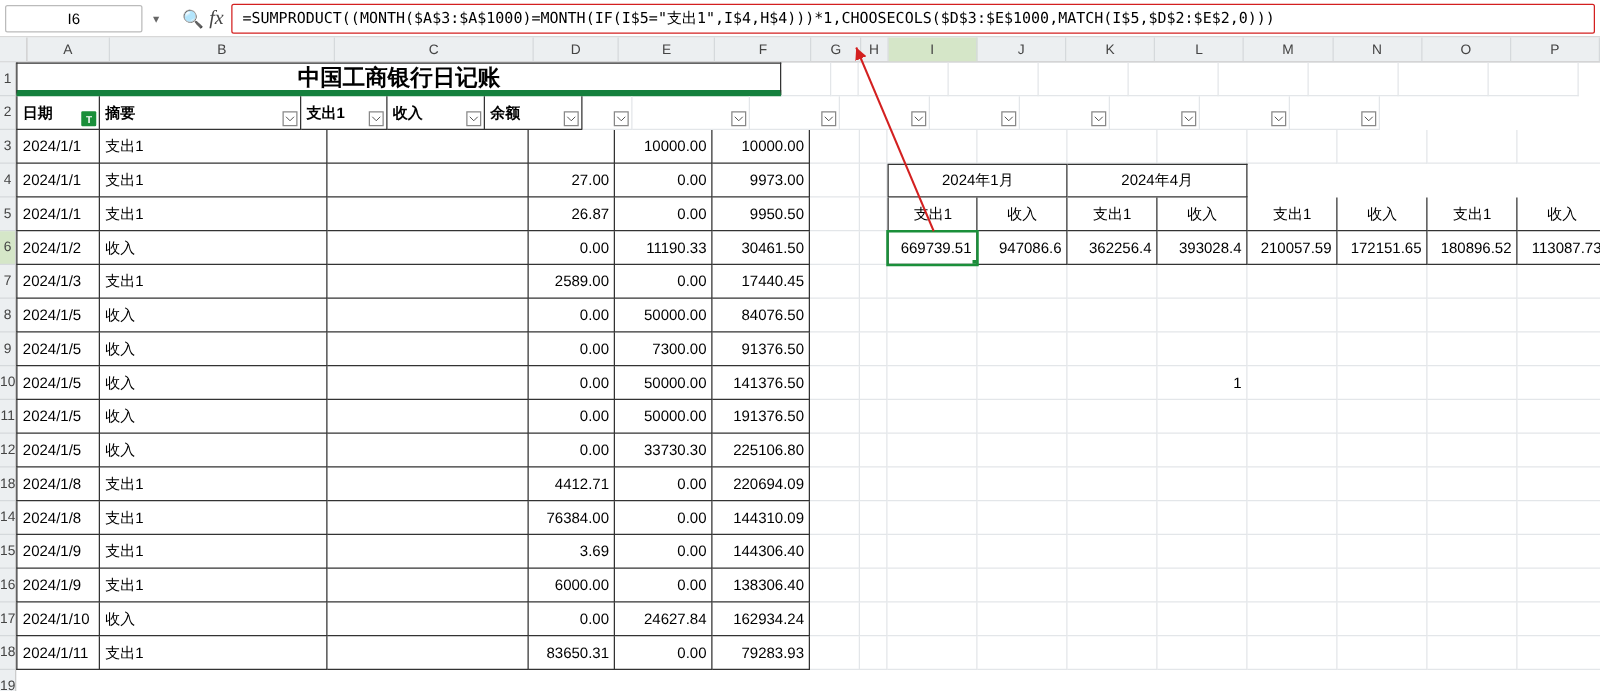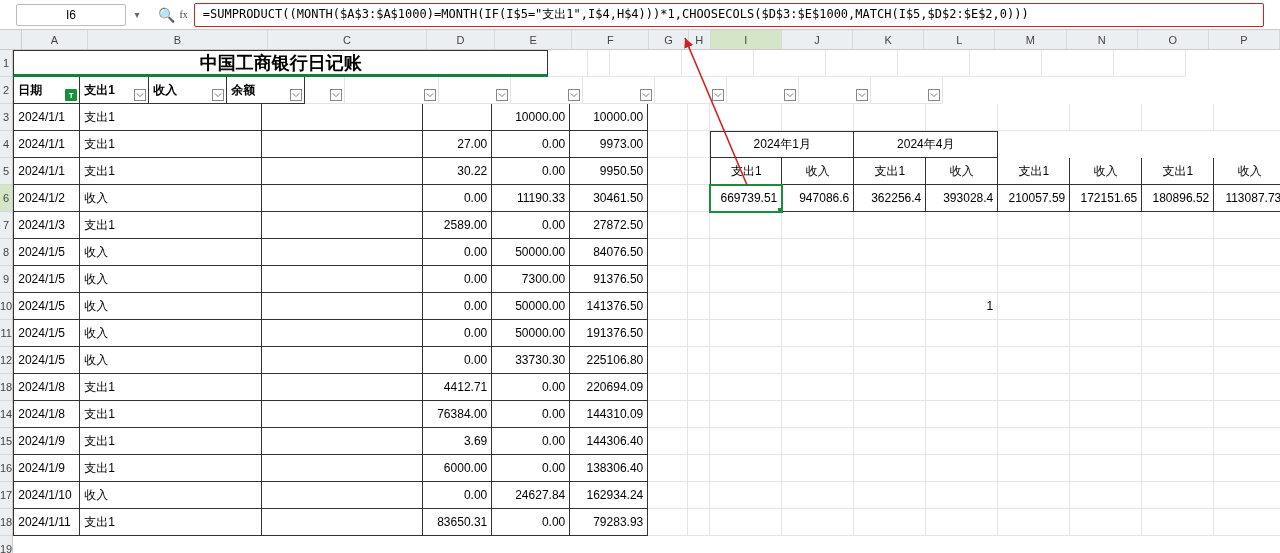--- a/index.html
+++ b/index.html
@@ -1,26 +1,26 @@
 <!DOCTYPE html>
 <html><head>
 <meta charset="utf-8">
 <style>
   * { box-sizing: border-box; }
   html, body { margin:0; padding:0; font-family: "Microsoft YaHei", Arial, sans-serif; font-size:12px; background:#fff; color:#000; }
   .app { width:1280px; height:553px; position:relative; overflow:hidden; }
 
   
-  .top-bar { display:flex; align-items:center; height:30px; border-bottom:1px solid #ccc; padding:2px 16px; gap:6px; }
+  .top-bar { display:flex; align-items:center; height:30px; border-bottom:1px solid #ccc; padding:2px 4px; gap:6px; }
   .name-box-wrap { display:flex; align-items:center; gap:4px; }
   .name-box { width:110px; height:22px; border:1px solid #bbb; border-radius:2px; background:#fff; display:flex; align-items:center; justify-content:center; font-size:12px; }
   .name-box-dd { width:14px; height:22px; display:flex; align-items:center; justify-content:center; color:#666; font-size:10px; }
   .fx-icon-wrap { display:flex; align-items:center; gap:4px; margin-left:8px; }
   .mag-icon { font-size:14px; color:#666; }
-  .fx-icon { font-family:"Times New Roman",serif; font-size:10px; color:#444; }
+  .fx-icon { font-style:italic; font-family:"Times New Roman",serif; font-size:16px; color:#444; }
   .formula-input { flex:1; height:24px; border:1.5px solid #d32020; border-radius:2px; background:#fff; display:flex; align-items:center; padding:0 8px; font-size:12px; font-family:Consolas,monospace; color:#000; overflow:hidden; white-space:nowrap; }
 
   
   .col-headers { display:flex; height:20px; background:#eceff1; border-bottom:1px solid #ccc; }
   .corner { width:22px; border-right:1px solid #ccc; background:#eceff1; }
   .col-h { border-right:1px solid #d5d9dc; display:flex; align-items:center; justify-content:center; color:#444; font-size:11px; }
   .col-h.active { background:#d5e6c8; }
 
   
   .grid { position:relative; display:flex; }
@@ -109,37 +109,45 @@
       <div class="row-h">15</div>
       <div class="row-h">16</div>
       <div class="row-h">17</div>
       <div class="row-h">18</div>
       <div class="row-h">19</div>
     </div>
 
     <div class="cells">
 
       <div class="row">
-        <div class="cell center ledger-title ledger-top ledger-left" style="width:535px;border-right:1px solid #333;border-bottom:3px solid #15803d;">中国工商银行日记账</div>
+        <div class="cell center ledger-title ledger-top ledger-left" style="width:612px;border-right:1px solid #333;border-bottom:5px solid #15803d;">中国工商银行日记账</div>
         <div class="cell wG"></div>
         <div class="cell wH"></div>
         <div class="cell wI"></div>
         <div class="cell wJ"></div>
         <div class="cell wK"></div>
         <div class="cell wL"></div>
         <div class="cell wM"></div>
         <div class="cell wN"></div>
         <div class="cell wO"></div>
         <div class="cell wP"></div>
       </div>
 
       <div class="row thead ledger-border">
         <div class="cell wA ledger-left fh">
           <span>日期</span>
           <span class="t-badge">T</span>
+        </div>
+        <div class="cell wC fh">
+          <span>摘要</span>
+          <span class="fh-chip">
+              <svg viewBox="0 0 10 10">
+                <path d="M1 3 L5 7 L9 3" fill="none" stroke="#555"></path>
+              </svg>
+            </span>
         </div>
         <div class="cell wD fh">
           <span>支出1</span>
           <span class="fh-chip">
               <svg viewBox="0 0 10 10">
                 <path d="M1 3 L5 7 L9 3" fill="none" stroke="#555"></path>
               </svg>
             </span>
         </div>
         <div class="cell wE fh">
@@ -253,21 +261,21 @@
         <div class="cell wG" style="border:1px solid #e3e6e9;border-top:none;border-left:none;"></div>
         <div class="cell wH" style="border:1px solid #e3e6e9;border-top:none;border-left:none;"></div>
         <div class="cell center" style="width:144px;border:1px solid #333;">2024年1月</div>
         <div class="cell center" style="width:144px;border:1px solid #333;border-left:none;">2024年4月</div>
       </div>
 
       <div class="row ledger-border">
         <div class="cell wA ledger-left">2024/1/1</div>
         <div class="cell wB">支出1</div>
         <div class="cell wC"></div>
-        <div class="cell wD right">30.22</div>
+        <div class="cell wD right">26.87</div>
         <div class="cell wE right">0.00</div>
         <div class="cell wF right">9950.50</div>
         <div class="cell wG" style="border:1px solid #e3e6e9;border-top:none;border-left:none;"></div>
         <div class="cell wH" style="border:1px solid #e3e6e9;border-top:none;border-left:none;"></div>
         <div class="cell wI center" style="border:1px solid #333;border-top:none;">支出1</div>
         <div class="cell wJ center" style="border:1px solid #333;border-top:none;border-left:none;">收入</div>
         <div class="cell wK center" style="border:1px solid #333;border-top:none;border-left:none;">支出1</div>
         <div class="cell wL center" style="border:1px solid #333;border-top:none;border-left:none;">收入</div>
         <div class="cell wM center" style="border:1px solid #333;border-top:none;border-left:none;">支出1</div>
         <div class="cell wN center" style="border:1px solid #333;border-top:none;border-left:none;">收入</div>
@@ -297,21 +305,21 @@
         <div class="cell wP right" style="border:1px solid #333;border-top:none;border-left:none;">113087.73</div>
       </div>
 
       <div id="ledger-rest">
           <div class="row ledger-border">
             <div class="cell wA ledger-left">2024/1/3</div>
             <div class="cell wB">支出1</div>
             <div class="cell wC"></div>
             <div class="cell wD right">2589.00</div>
             <div class="cell wE right">0.00</div>
-            <div class="cell wF right">27872.50</div>
+            <div class="cell wF right">17440.45</div>
             <div class="cell wG" style="border-top: none; border-right: 1px solid rgb(227, 230, 233); border-bottom: 1px solid rgb(227, 230, 233); border-left: none; border-image: initial;"></div>
             <div class="cell wH" style="border-top: none; border-right: 1px solid rgb(227, 230, 233); border-bottom: 1px solid rgb(227, 230, 233); border-left: none; border-image: initial;"></div>
             <div class="cell wI" style="border-top: none; border-right: 1px solid rgb(227, 230, 233); border-bottom: 1px solid rgb(227, 230, 233); border-left: none; border-image: initial;"></div>
             <div class="cell wJ" style="border-top: none; border-right: 1px solid rgb(227, 230, 233); border-bottom: 1px solid rgb(227, 230, 233); border-left: none; border-image: initial;"></div>
             <div class="cell wK" style="border-top: none; border-right: 1px solid rgb(227, 230, 233); border-bottom: 1px solid rgb(227, 230, 233); border-left: none; border-image: initial;"></div>
             <div class="cell wL" style="border-top: none; border-right: 1px solid rgb(227, 230, 233); border-bottom: 1px solid rgb(227, 230, 233); border-left: none; border-image: initial;"></div>
             <div class="cell wM" style="border-top: none; border-right: 1px solid rgb(227, 230, 233); border-bottom: 1px solid rgb(227, 230, 233); border-left: none; border-image: initial;"></div>
             <div class="cell wN" style="border-top: none; border-right: 1px solid rgb(227, 230, 233); border-bottom: 1px solid rgb(227, 230, 233); border-left: none; border-image: initial;"></div>
             <div class="cell wO" style="border-top: none; border-right: 1px solid rgb(227, 230, 233); border-bottom: 1px solid rgb(227, 230, 233); border-left: none; border-image: initial;"></div>
             <div class="cell wP" style="border-top: none; border-right: 1px solid rgb(227, 230, 233); border-bottom: 1px solid rgb(227, 230, 233); border-left: none; border-image: initial;"></div>

